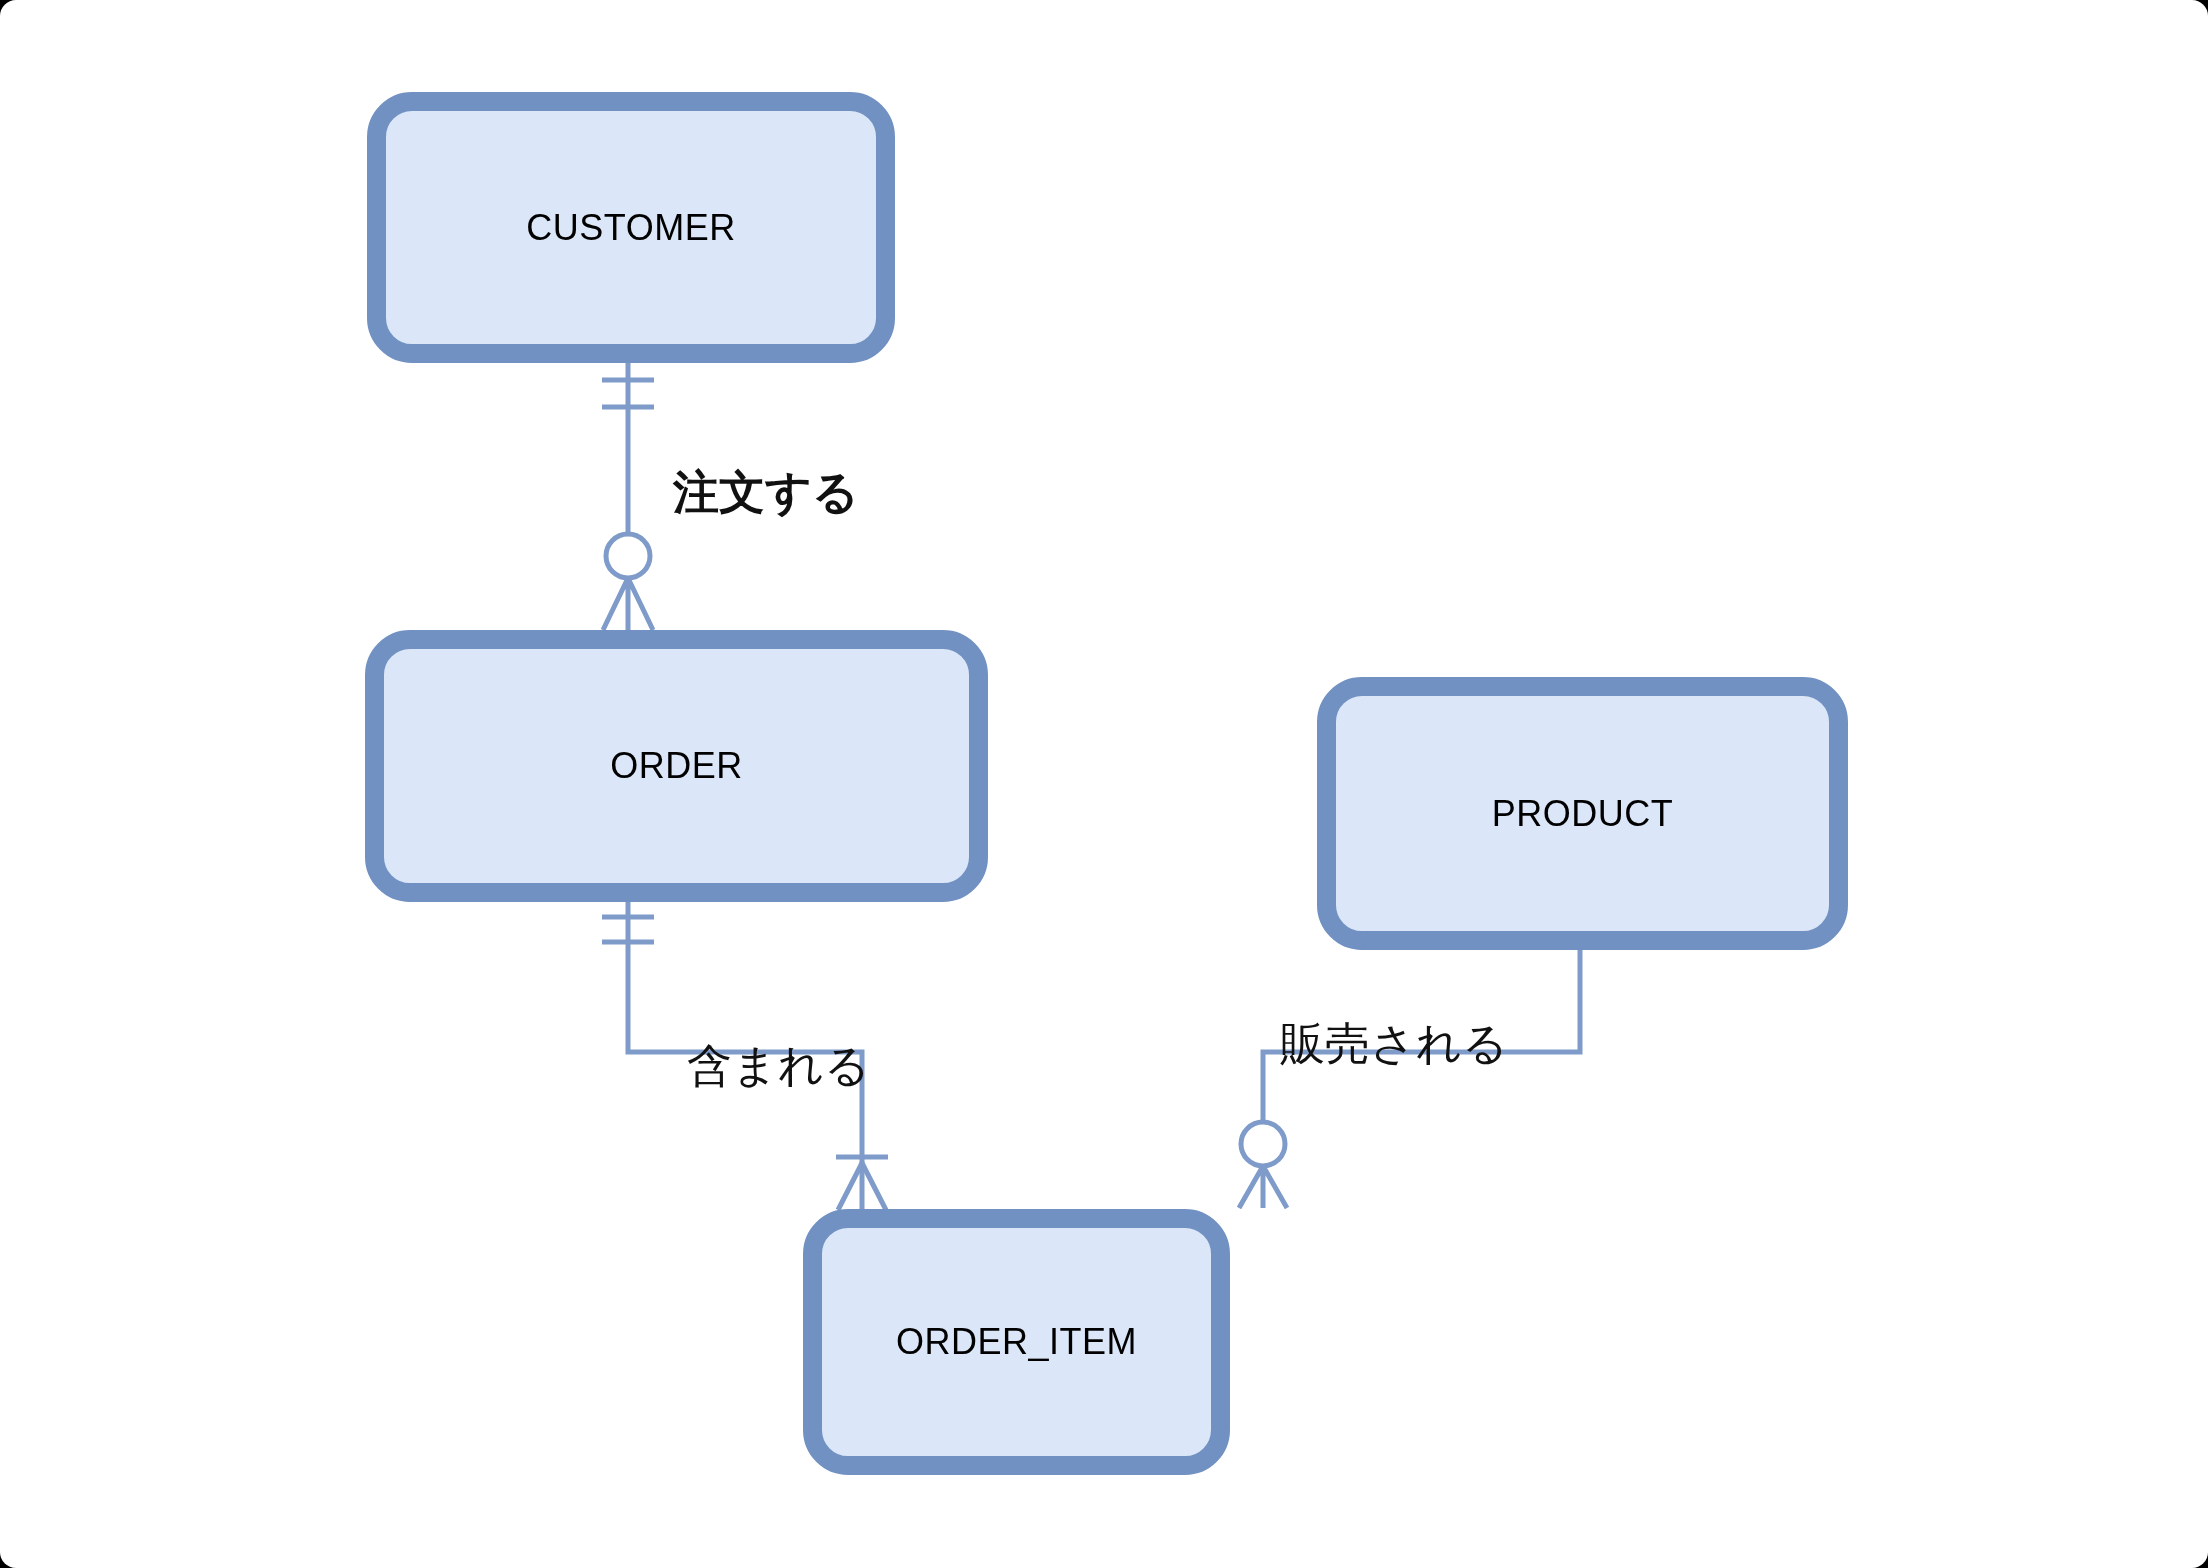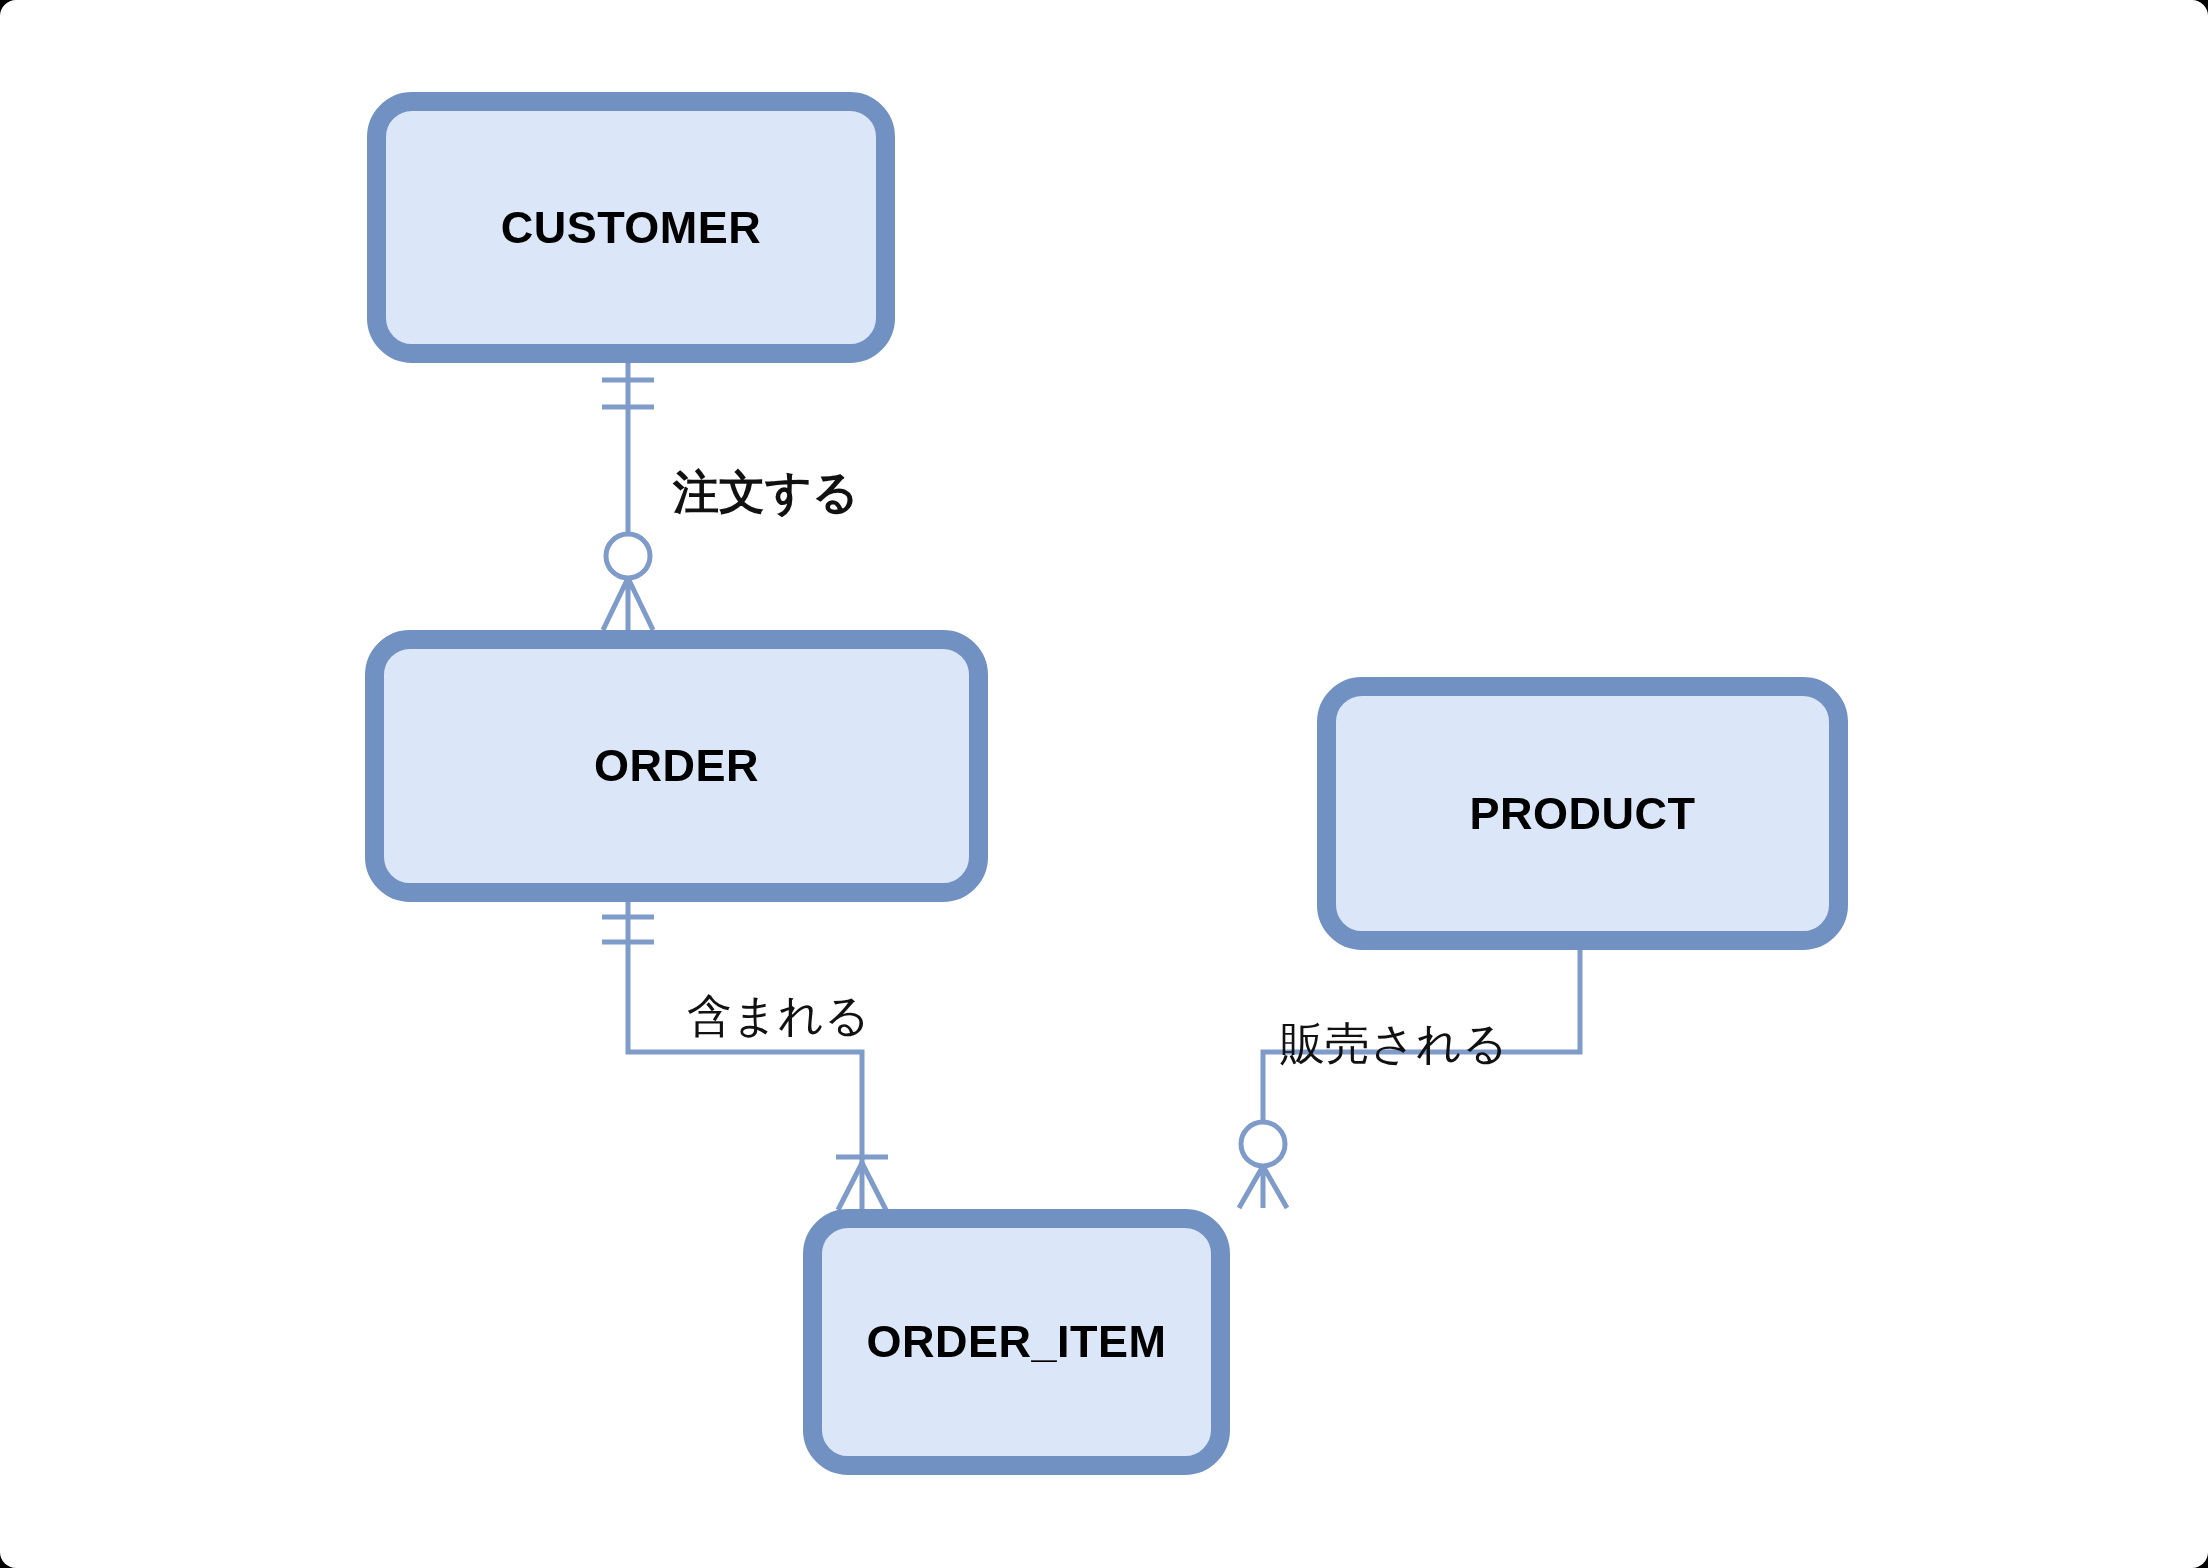--- a/index.html
+++ b/index.html
@@ -38,22 +38,22 @@
     position: absolute;
     box-sizing: border-box;
     border: 19px solid var(--entity-border, #7191c2);
     background: var(--entity-fill, #dbe7f8);
     border-radius: 45px;
     display: flex;
     align-items: center;
     justify-content: center;
   }
   .entity-label {
-    font-weight: bold;
-    font-size: 45px;
+    font-weight: normal;
+    font-size: 36px;
     letter-spacing: 0.5px;
     color: var(--entity-text, #000000);
   }
   .rel-label {
     position: absolute;
     font-size: 45px;
     color: var(--label-text, #000000);
     white-space: nowrap;
   }
 </style>
@@ -100,17 +100,17 @@
   <div class="entity" style="left:1317px; top:629px; width:531px; height:273px;margin-top:48px;">
     <span class="entity-label">PRODUCT</span>
   </div>
 
   <div class="entity" style="left:803px; top:1209px; width:427px; height:266px;">
     <span class="entity-label">ORDER_ITEM</span>
   </div>
 
   <div class="rel-label" style="left:673px; top:462px; font-size:46px;font-weight:bold;">注文する</div>
 
-  <div class="rel-label" style="left:687px; top:986px;">含まれる</div>
+  <div class="rel-label" style="left:687px; top:1036px;">含まれる</div>
 
   <div class="rel-label" style="left:1280px; top:1014px;">販売される</div>
 
 </div>
 
 </body></html>

